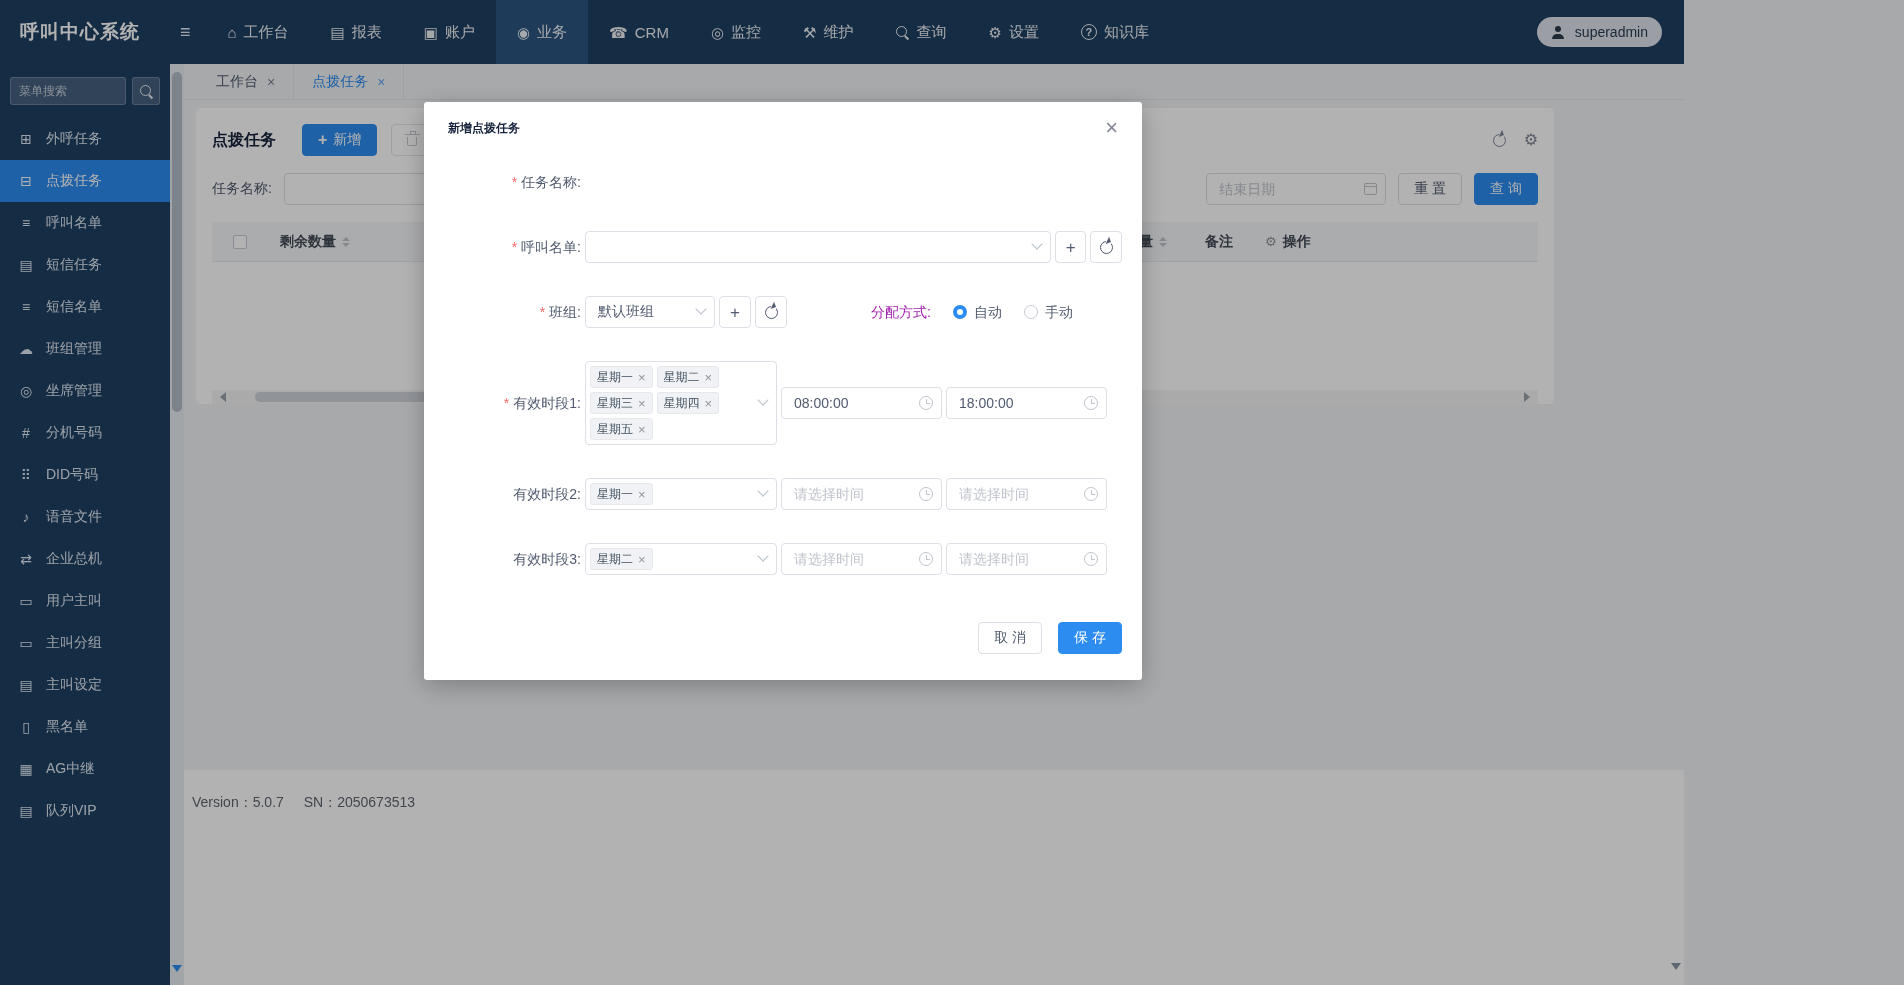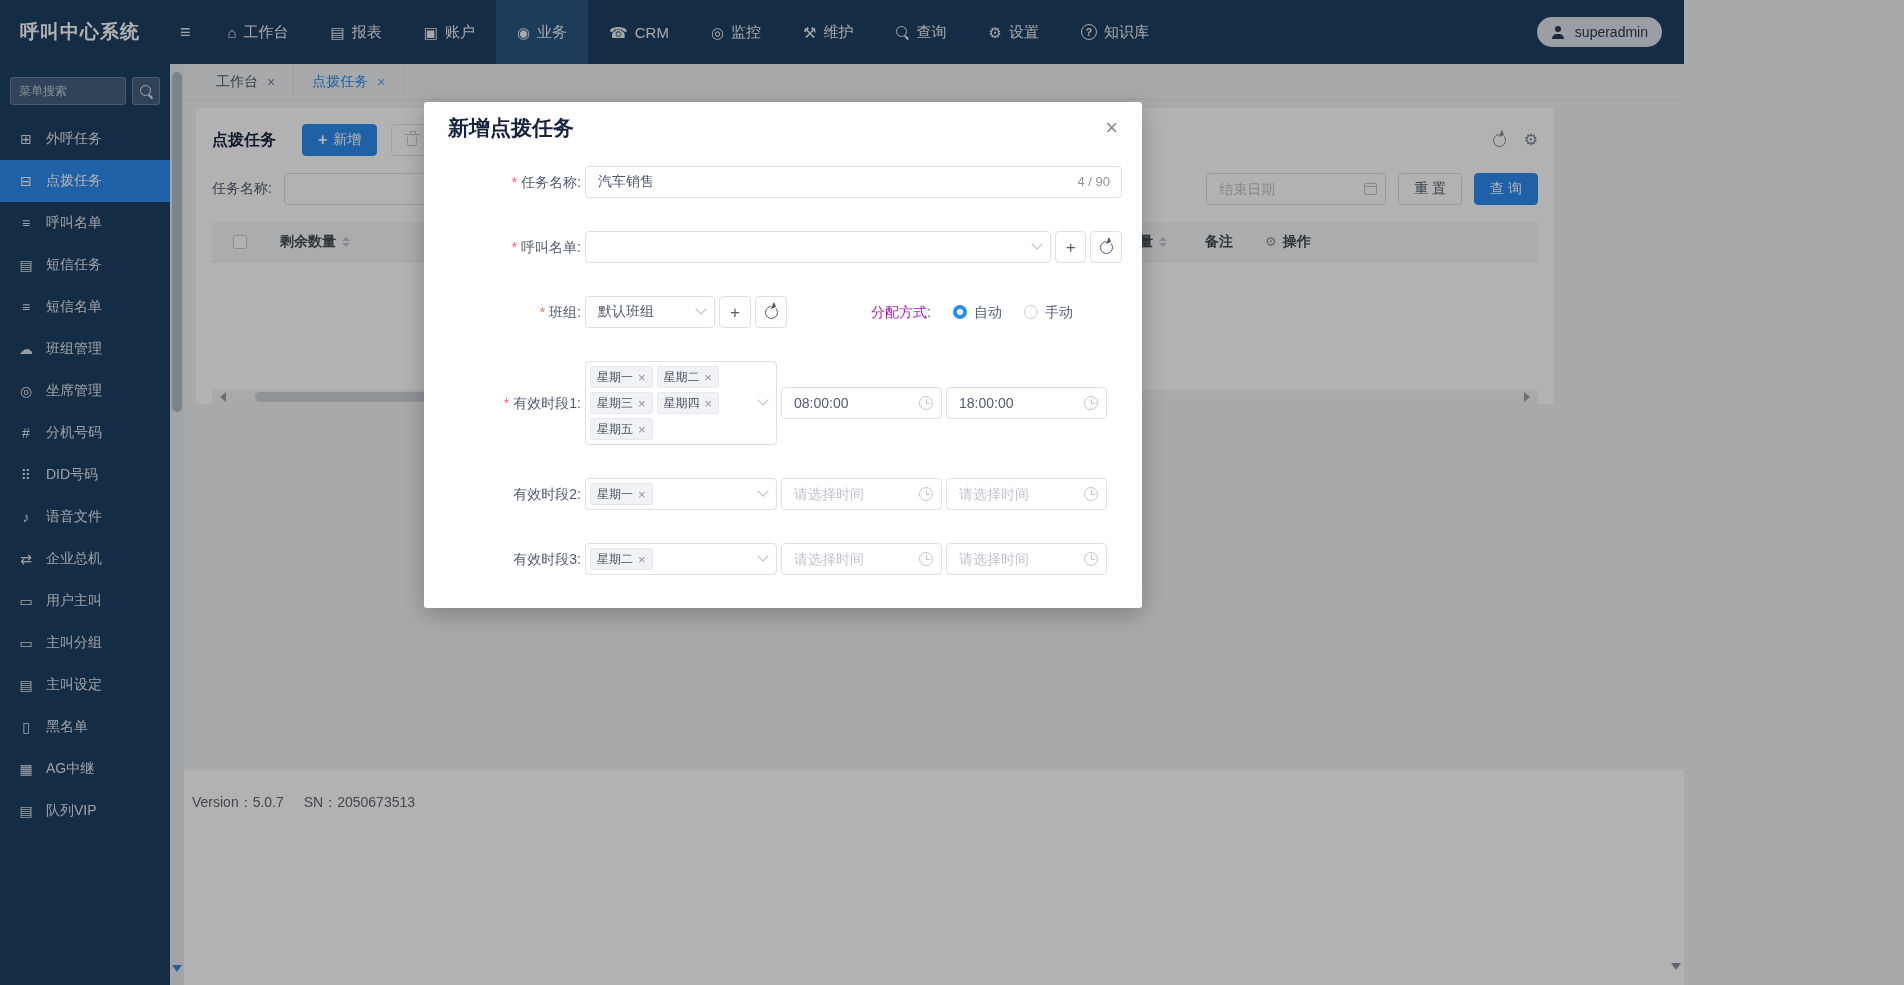--- a/index.html
+++ b/index.html
@@ -77,21 +77,21 @@
   .h-thumb { position:absolute; left:2%; width:38%; top:0; height:10px; background:#cfd3d9; border-radius:5px; }
 
   .page-footer { position:absolute; left:0; right:0; bottom:0; height:215px; background:#fff; text-align:left; padding-top:24px; color:#5f6670; }
   .page-footer span { margin:0 8px; }
   .v-down { position:absolute; right:3px; bottom:10px; width:0; height:0; border:5px solid transparent; border-top:7px solid #8a93a0; }
 
   
   .overlay { position:fixed; inset:0; background:rgba(0,0,0,.3); z-index:90; }
   .modal { position:fixed; left:424px; top:102px; width:718px; z-index:100; background:#fff; border-radius:3px; box-shadow:0 6px 24px rgba(0,0,0,.25); }
   .m-head { height:52px; display:flex; align-items:center; justify-content:space-between; padding:0 24px; }
-  .m-title { font-size:21px; font-weight:bold; color:#17233d; }
+  .m-title { font-size:12px; font-weight:bold; color:#17233d; }
   .m-close { font-size:22px; color:#808695; line-height:1; }
   .m-body { padding:12px 20px 0 0; }
   .m-row { display:flex; align-items:center; margin-bottom:33px; }
   .m-label { width:157px; flex:0 0 157px; text-align:right; color:#515a6e; line-height:32px; margin-right:4px; white-space:nowrap; }
   .req { color:var(--danger,#f56c6c); margin-right:4px; }
   .ctrl-wide { position:relative; width:537px; }
   .ctrl-wide .tb-input { width:100%; padding-right:72px; }
   .counter { position:absolute; right:12px; top:0; line-height:32px; color:#909399; font-size:13px; }
   .sel { position:relative; height:32px; border:1px solid #dcdfe6; border-radius:4px; background:#fff; display:flex; align-items:center; padding:0 24px 0 12px; color:#515a6e; }
   .chev { position:absolute; right:9px; top:50%; margin-top:-7px; width:8px; height:8px; border-right:1.4px solid #b8bfc9; border-bottom:1.4px solid #b8bfc9; transform:rotate(45deg); }
@@ -358,24 +358,20 @@
   <div class="overlay" data-interactable="false"></div>
   <div class="modal" data-interactable="false">
     <div class="m-head">
       <span class="m-title" data-interactable="false">新增点拨任务</span>
       <span class="m-close" data-interactable="true">×</span>
     </div>
     <div class="m-body">
 
       <div class="m-row" data-interactable="false">
         <div class="m-label"><span class="req" data-interactable="false">*</span><span data-interactable="false">任务名称:</span></div>
-        <div class="ctrl-wide">
-          <input class="tb-input" data-interactable="true" value="汽车销售" style="">
-          <span class="counter" data-interactable="false">4 / 90</span>
-        </div>
       </div>
 
       <div class="m-row" data-interactable="false">
         <div class="m-label"><span class="req" data-interactable="false">*</span><span data-interactable="false">呼叫名单:</span></div>
         <div class="sel" style="width:473px" data-interactable="true">
           <span data-interactable="false"></span>
           <span class="chev" data-interactable="false"></span>
         </div>
         <button class="sq-btn" data-interactable="true">
             <span class="plus-g" data-interactable="false">+</span>
@@ -476,15 +472,23 @@
           <span class="i-clock" data-interactable="false"></span>
         </div>
         <div class="time-wrap" data-interactable="true">
           <input class="tb-input" data-interactable="true" placeholder="请选择时间" style="">
           <span class="i-clock" data-interactable="false"></span>
         </div>
       </div>
 
 
     </div>
+    <div class="m-footer">
+      <button class="btn" data-interactable="true">
+          <span data-interactable="false">取 消</span>
+        </button>
+      <button class="btn primary" data-interactable="true">
+          <span data-interactable="false">保 存</span>
+        </button>
+    </div>
   </div>
 
 </div>
 
 </body></html>

